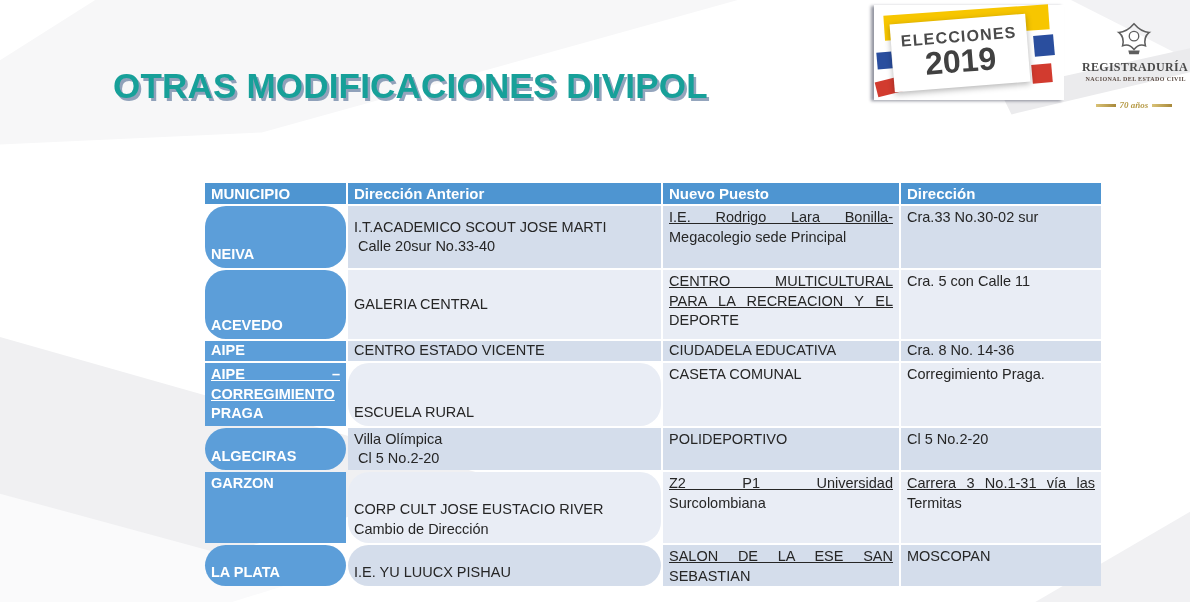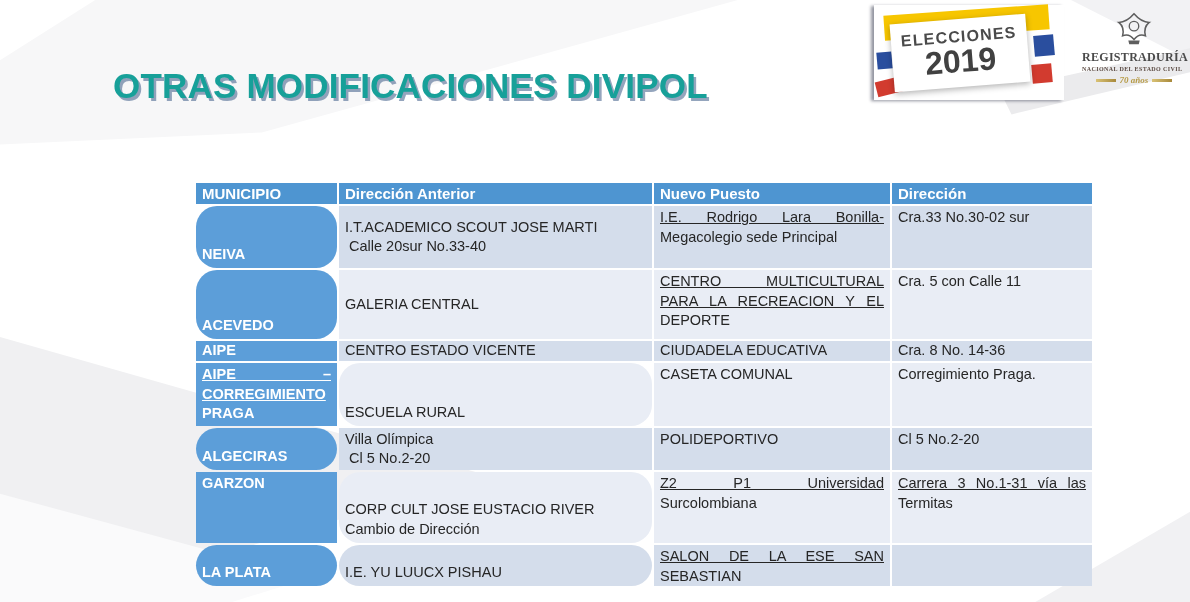--- a/index.html
+++ b/index.html
@@ -33,34 +33,34 @@
   .el-blue-l{left:3px;top:47px;width:15px;height:17px;background:var(--flag-blue,#2a4e9e);transform:rotate(-5deg);}
   .el-red-l{left:2px;top:73px;width:36px;height:15px;background:var(--flag-red,#d23b2f);transform:rotate(-14deg);}
   .el-blue-r{left:160px;top:30px;width:20px;height:21px;background:var(--flag-blue,#2a4e9e);transform:rotate(-5deg);}
   .el-red-r{left:158px;top:59px;width:20px;height:19px;background:var(--flag-red,#d23b2f);transform:rotate(-5deg);}
   .el-card{left:18px;top:14px;width:136px;height:68px;background:#fff;transform:rotate(-4.5deg);
     box-shadow:0 2px 6px rgba(0,0,0,.3);text-align:center;}
   .el-name{font-size:16px;font-weight:700;color:#4a4a4a;letter-spacing:1.2px;margin-top:9px;}
   .el-year{font-size:32px;font-weight:700;color:#414141;line-height:1;margin-top:-1px;}
 
   
-  .reg-logo{position:absolute;left:1082px;top:10px;width:104px;text-align:left;}
+  .reg-logo{position:absolute;left:1082px;top:20px;width:104px;text-align:right;}
   .reg-crest{height:40px;display:flex;align-items:center;justify-content:center;}
   .reg-title{font-family:"Liberation Serif","DejaVu Serif",serif;font-weight:700;font-size:12px;
     color:#4a4a4a;letter-spacing:.3px;white-space:nowrap;}
   .reg-sub{font-family:"Liberation Serif","DejaVu Serif",serif;font-weight:700;font-size:6px;
     color:#5a4a42;letter-spacing:.4px;white-space:nowrap;margin-top:1px;}
-  .reg-anniv{display:flex;align-items:center;justify-content:center;gap:4px;margin-top:3px;}
+  .reg-anniv{display:flex;align-items:center;justify-content:center;gap:4px;margin-top:18px;}
   .reg-bar{width:20px;height:3px;background:linear-gradient(90deg,#d9c276,#a8893b);}
   .reg-years{font-family:"Liberation Serif","DejaVu Serif",serif;font-style:italic;font-weight:700;
     font-size:9px;color:var(--gold,#b69a45);white-space:nowrap;}
 
   
   .divipol-table{
-    position:absolute;left:196px;top:183px;
+    position:absolute;left:205px;top:183px;
     display:grid;grid-template-columns:141px 313px 236px 200px;gap:2px;
     font-size:14.5px;line-height:19.5px;color:var(--cell-text,#262626);
   }
   .th{background:var(--header-bg,#4e95d1);color:#fff;font-weight:700;font-size:15px;
     padding:1px 6px;display:flex;align-items:center;}
   .cell{padding:2px 6px;display:flex;flex-direction:column;overflow:hidden;}
   .cell.muni{background:var(--muni-bg,#5c9ed9);color:#fff;font-weight:700;}
   .cell.dark{background:var(--band-dark,#d4ddeb);}
   .cell.light{background:var(--band-light,#e9edf5);}
   .v-top{justify-content:flex-start;}
@@ -203,14 +203,15 @@
       <div class="line">LA PLATA</div>
     </div>
     <div class="cell v-bottom dark">
       <div class="line">I.E. YU LUUCX PISHAU</div>
     </div>
     <div class="cell v-top dark">
       <div class="line stretch">SALON DE LA ESE SAN</div>
       <div class="line">SEBASTIAN</div>
     </div>
     <div class="cell v-top dark">
+      <div class="line">MOSCOPAN</div>
     </div>
   </div>
 
 </body></html>

